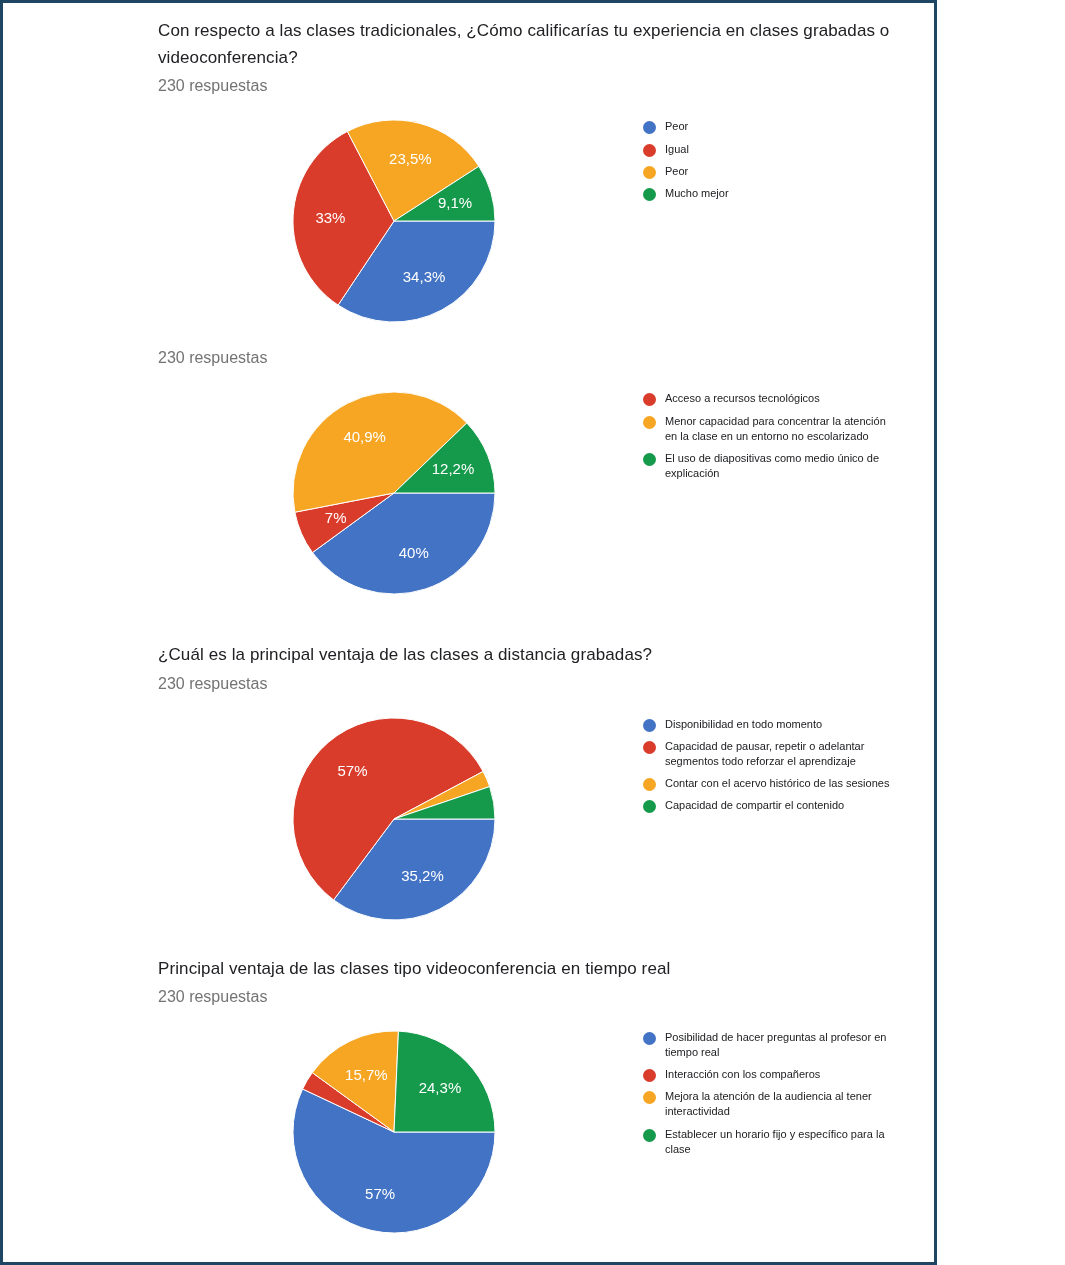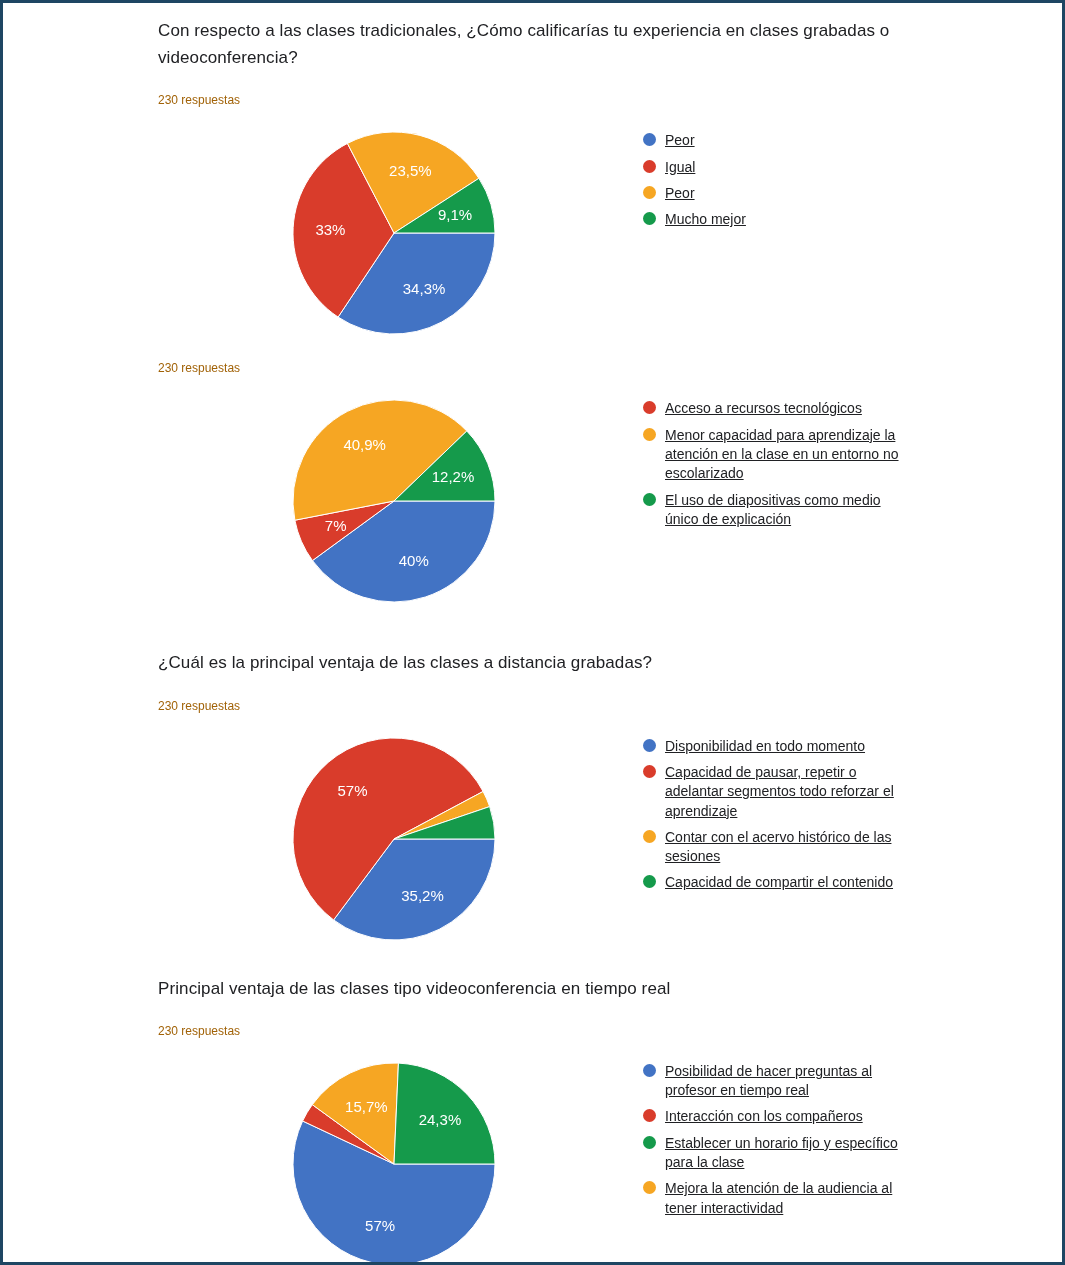--- a/index.html
+++ b/index.html
@@ -1,35 +1,35 @@
 <!DOCTYPE html>
 <html><head>
 <meta charset="utf-8">
 <style>
   html,body{margin:0;padding:0;background:#ffffff;}
   .page{
-    width:1065px;height:1265px;box-sizing:border-box;
+    width:937px;height:1265px;box-sizing:border-box;
     border:3px solid #1e4663;background:#ffffff;
     padding:14px 17px 0 155px;overflow:hidden;
     font-family:"Liberation Sans",sans-serif;color:#202124;
   }
   .chart-block{margin:0;}
   .chart-block:nth-of-type(1){margin-bottom:24px;}
   .chart-block:nth-of-type(2){margin-bottom:44px;}
   .chart-block:nth-of-type(3){margin-bottom:32px;}
   .chart-block:nth-of-type(4){margin-bottom:0;}
   .q-title{
     font-size:17px;font-weight:500;line-height:1.6;margin:0;
     max-width:795px;color:#202124;letter-spacing:.1px;
   }
-  .q-count{font-size:12px;color:#a16207;margin-top:22px;}
+  .q-count{font-size:16px;color:#737373;margin-top:6px;}
   .row{display:flex;align-items:flex-start;margin-top:22px;}
   .pie-wrap{margin-left:132px;width:208px;height:208px;flex:0 0 208px;}
   .legend{list-style:none;margin:2px 0 0 145px;padding:0;width:258px;}
-  .legend li{display:flex;align-items:flex-start;margin-bottom:7px;font-size:14px;line-height:1.38;color:#202124;text-decoration:underline;}
+  .legend li{display:flex;align-items:flex-start;margin-bottom:7px;font-size:11px;line-height:1.38;color:#202124;}
   .legend .dot{width:13px;height:13px;border-radius:50%;flex:0 0 13px;margin:2px 9px 0 0;}
   .slice-label{font-size:15px;fill:#ffffff;font-family:"Liberation Sans",sans-serif;}
 </style>
 </head>
 <body>
 
 <div class="page">
 
   <section class="chart-block">
     <h2 class="q-title">Con respecto a las clases tradicionales, ¿Cómo calificarías tu experiencia en clases grabadas o videoconferencia?</h2>
@@ -79,21 +79,21 @@
             <path d="M 104 104 L 176.8048401435052 33.99674827782174 A 101 101 0 0 1 205 103.99999999999989 Z" fill="#159a4b" stroke="#ffffff" stroke-width="1"></path>
             <text x="163.02244169105796" y="85.22757318182127" text-anchor="middle" class="slice-label">12,2%</text>
           </svg></div>
       <ul class="legend">
           <li>
             <span class="dot" style="background: rgb(217, 60, 43);"></span>
             <span>Acceso a recursos tecnológicos</span>
           </li>
           <li>
             <span class="dot" style="background: rgb(246, 166, 35);"></span>
-            <span>Menor capacidad para aprendizaje la atención en la clase en un entorno no escolarizado</span>
+            <span>Menor capacidad para concentrar la atención en la clase en un entorno no escolarizado</span>
           </li>
           <li>
             <span class="dot" style="background: rgb(21, 154, 75);"></span>
             <span>El uso de diapositivas como medio único de explicación</span>
           </li>
         </ul>
     </div>
   </section>
 
   <section class="chart-block">
@@ -145,24 +145,24 @@
       <ul class="legend">
           <li>
             <span class="dot" style="background: rgb(66, 115, 196);"></span>
             <span>Posibilidad de hacer preguntas al profesor en tiempo real</span>
           </li>
           <li>
             <span class="dot" style="background: rgb(217, 60, 43);"></span>
             <span>Interacción con los compañeros</span>
           </li>
           <li>
+            <span class="dot" style="background: rgb(246, 166, 35);"></span>
+            <span>Mejora la atención de la audiencia al tener interactividad</span>
+          </li>
+          <li>
             <span class="dot" style="background: rgb(21, 154, 75);"></span>
             <span>Establecer un horario fijo y específico para la clase</span>
-          </li>
-          <li>
-            <span class="dot" style="background: rgb(246, 166, 35);"></span>
-            <span>Mejora la atención de la audiencia al tener interactividad</span>
           </li>
         </ul>
     </div>
   </section>
 
 </div>
 
 </body></html>

